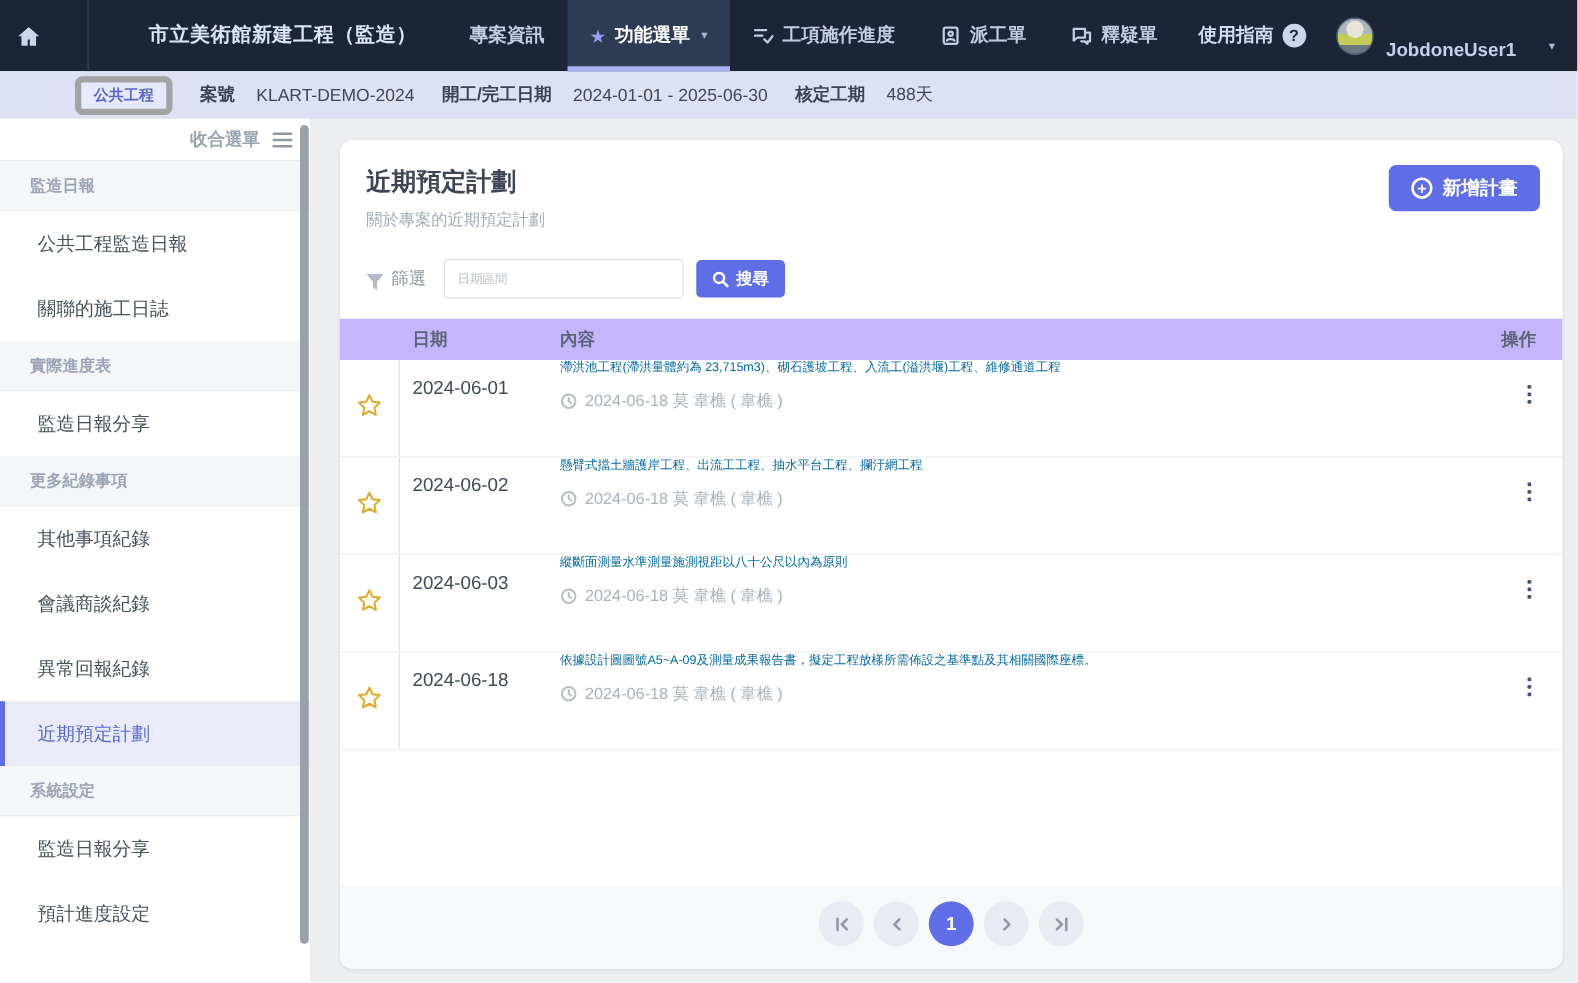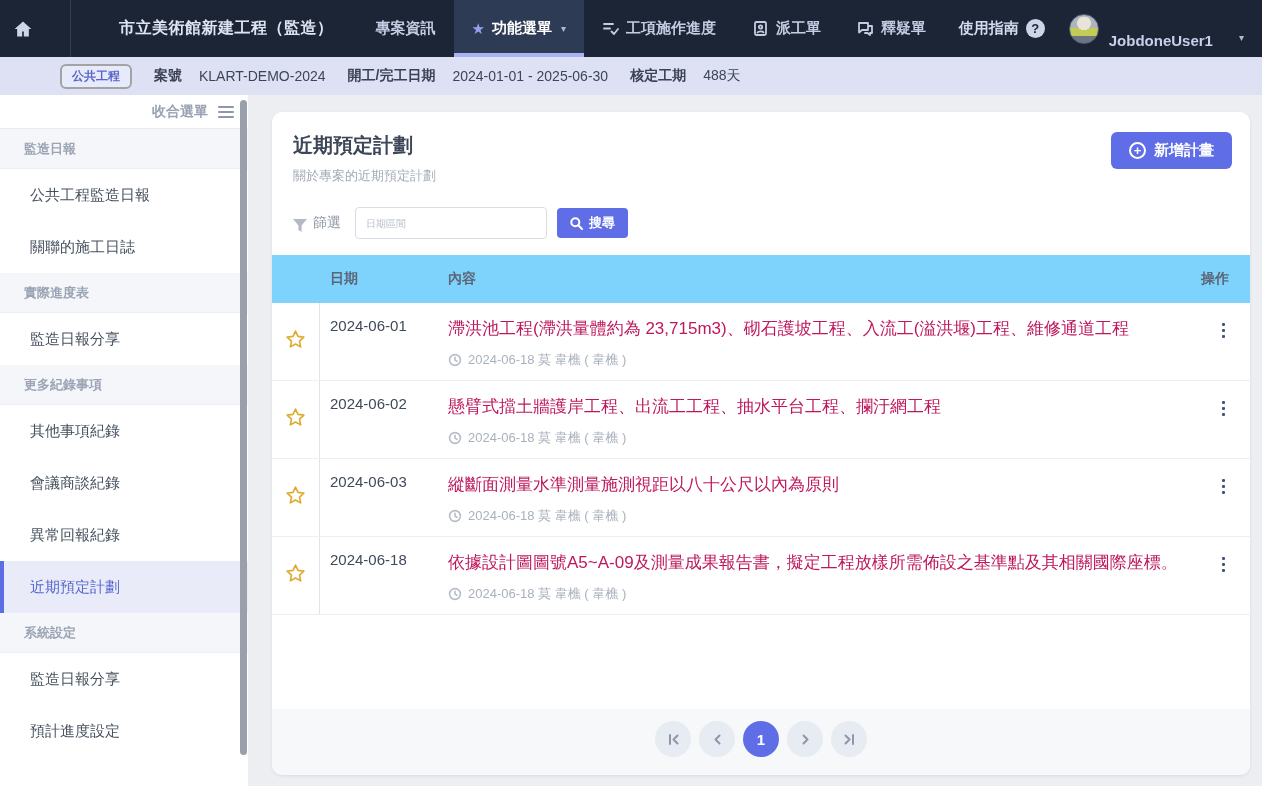--- a/index.html
+++ b/index.html
@@ -23,21 +23,21 @@
   .nav-right { margin-left:auto; display:flex; align-items:center; gap:10px; padding-right:18px; }
   .guide { display:flex; align-items:center; gap:7px; color:#d3daef; font-size:15px; font-weight:700; cursor:pointer; }
   .qmark { width:19px; height:19px; border-radius:50%; background:#cdd5ea; color:#1b2536; font-size:13px; font-weight:700; display:flex; align-items:center; justify-content:center; }
   .avatar { width:30px; height:30px; border-radius:50%; margin-left:14px; border:1px solid #55607a; background:
       radial-gradient(circle at 50% 30%, #e8e4da 0 28%, transparent 29%),
       linear-gradient(180deg,#aeb6bd 0 45%, #c3cc57 45% 75%, #6d7680 75%); }
   .username { color:#c7d0ea; font-size:15px; font-weight:700; display:flex; gap:24px; cursor:pointer;margin-top:24px; }
 
   
   .project-bar { height:38px; background:#dde1f3; display:flex; align-items:center; gap:22px; padding-left:60px; font-size:14px; color:#3a4254; }
-  .badge { border:2px solid #a3a3a3; color:#5866c8; background:#e7eafb; font-size:12px; font-weight:700; border-radius:6px; padding:2px 10px; }
+  .badge { border:5px solid #a3a3a3; color:#5866c8; background:#e7eafb; font-size:12px; font-weight:700; border-radius:6px; padding:2px 10px; }
   .pb-field { display:flex; gap:17px; align-items:center; white-space:nowrap; }
   .pb-label { font-weight:700; }
   .pb-value { color:#3d4656; }
 
   
   .body-wrap { display:flex; height:691px; }
   .sidebar { width:248px; background:#ffffff; position:relative; flex:none; }
   .sidebar-scrollthumb { position:absolute; top:5px; right:1px; width:7px; height:655px; background:#9aa0aa; border-radius:4px; }
   .sidebar-header { height:34px; display:flex; align-items:center; justify-content:flex-end; gap:10px; padding-right:14px; border-bottom:1px solid #e9ebef; color:#9aa3b3; font-size:14px; font-weight:700; cursor:pointer; }
   .burger { display:flex; flex-direction:column; gap:3px; }
@@ -59,30 +59,30 @@
   .filter-label { display:flex; align-items:flex-end; gap:6px; color:#8d97a6; font-size:14px; }
   .funnel { width:14px; height:13px; fill:#b3bac6; }
   .date-input { width:192px; height:32px; border:1px solid #d8dde6; border-radius:4px; padding:0 10px; font-size:10px; color:#3d4656; font-family:inherit; margin-left:4px; }
   .date-input::placeholder { color:#b6bdc9; }
   .search-btn { background:#5f6ee6; color:#fff; border:none; border-radius:4px; height:30px; padding:0 13px; font-size:13px; font-weight:700; display:flex; align-items:center; gap:6px; cursor:pointer; font-family:inherit; }
   .search-btn svg { width:13px; height:13px; stroke:#fff; fill:none; stroke-width:2; stroke-linecap:round; }
 
   
   .tbl { display:flex; flex-direction:column; }
   .tbl-hrow, .tbl-row { display:flex; align-items:stretch; }
-  .tbl-hrow { background:#7dd3fc; height:48px; align-items:center; font-size:14px; font-weight:700; color:#5b6575; }
+  .tbl-hrow { background:#c4b5fd; height:33px; align-items:center; font-size:14px; font-weight:700; color:#5b6575; }
   .c-star { width:48px; flex:none; border-right:1px solid #e0e4ea; display:flex; align-items:center; justify-content:center; }
   .c-date { width:124px; flex:none; padding-left:10px; }
   .c-content { flex:1; padding-left:4px; }
   .c-actions { width:62px; flex:none; text-align:right; padding-right:21px; }
   .tbl-row { border-bottom:1px solid #edeff2; height:78px; }
   .tbl-row .c-star { padding-top:0; }
   .row-star svg { width:23px; height:23px; fill:none; stroke:#ddab2f; stroke-width:1.7; stroke-linejoin:round; cursor:pointer; }
   .tbl-row .c-date { font-size:15px; color:#3f4a5a; padding-top:14px; }
-  .row-content { font-size:17px; color:#be185d; padding-top:14px; line-height:1.4; }
+  .row-content { font-size:10px; color:#0369a1; line-height:1.4; }
   .row-meta { display:flex; align-items:center; gap:6px; margin-top:10px; color:#a9b1bd; font-size:13px; }
   .row-meta svg { width:14px; height:14px; stroke:#b6bdc8; fill:none; stroke-width:1.6; stroke-linecap:round; }
   .kebab { display:inline-flex; flex-direction:column; gap:3px; padding:6px 4px; cursor:pointer; margin-top:14px; }
   .kebab i { width:3px; height:3px; background:#44527c; border-radius:1px; }
 
   
   .card-footer { margin-top:auto; background:#f6f8fa; padding:12px 0 18px; display:flex; justify-content:center; align-items:center; gap:8px; }
   .pg-btn { width:36px; height:36px; border-radius:50%; border:none; background:#e7ebf2; display:flex; align-items:center; justify-content:center; cursor:pointer; }
   .pg-btn svg { width:15px; height:15px; stroke:#8d97a8; fill:none; stroke-width:2; stroke-linecap:round; stroke-linejoin:round; }
   .pg-btn.current { background:#5f6ee6; color:#fff; font-size:15px; font-weight:700; font-family:inherit; }

